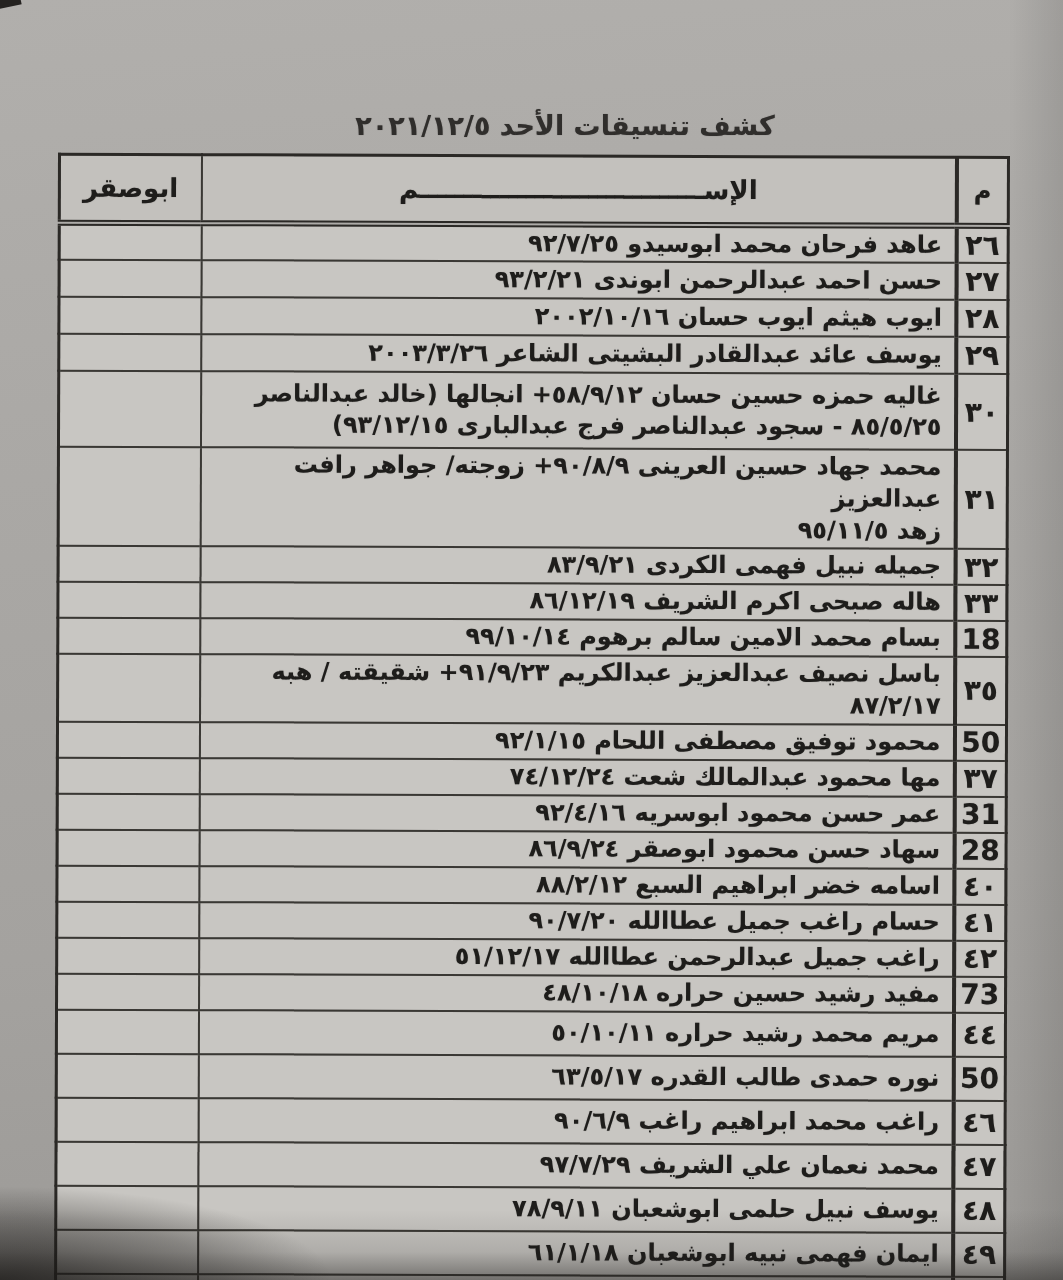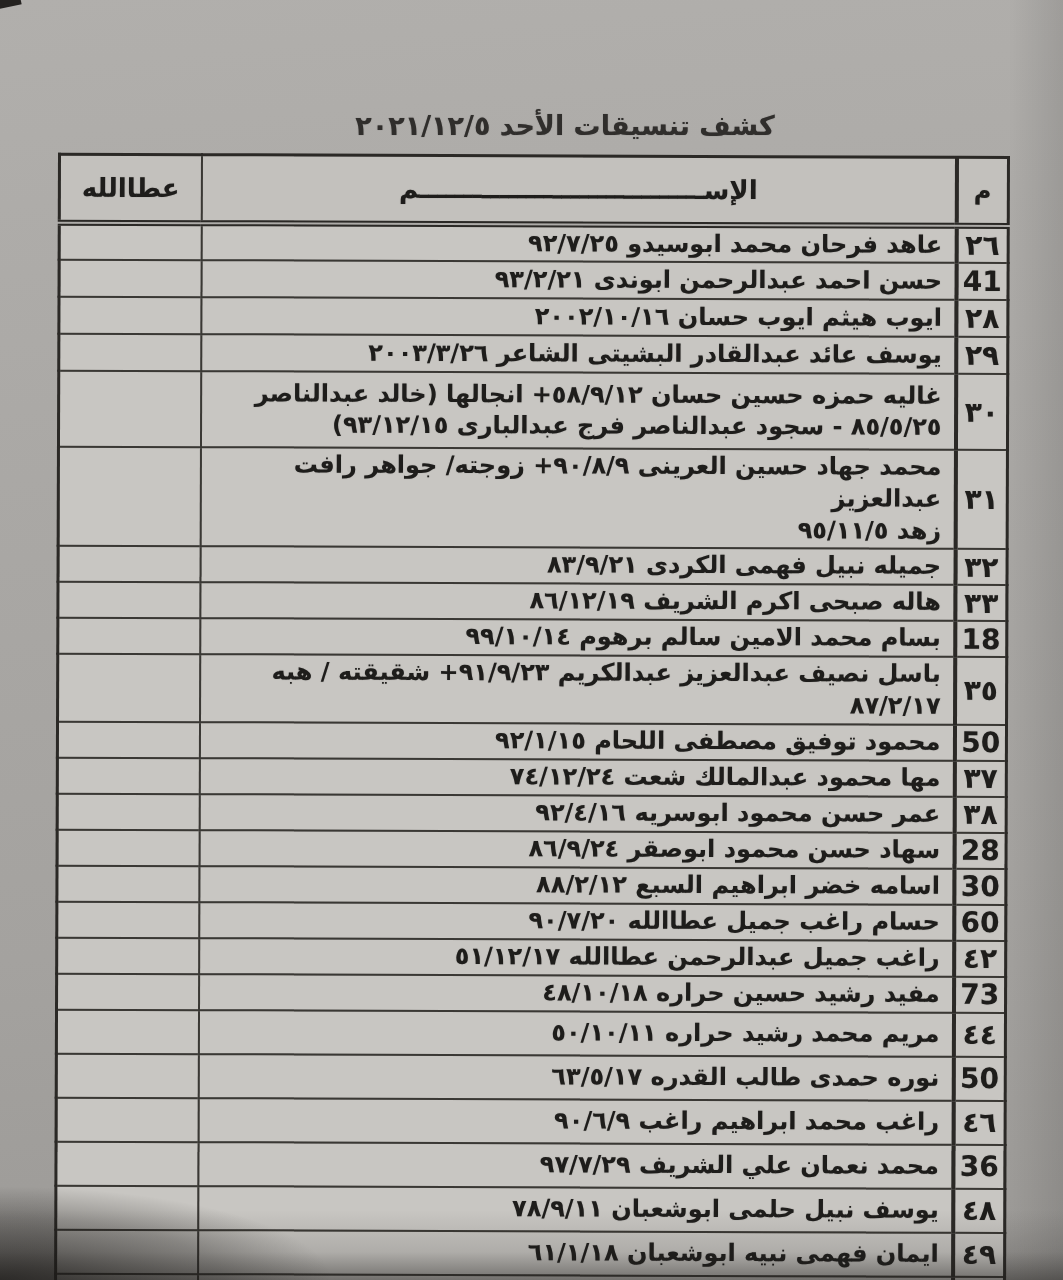--- a/index.html
+++ b/index.html
@@ -97,31 +97,31 @@
   <table class="doc-table" dir="rtl">
     <colgroup>
       <col style="width:52px">
       <col style="width:755px">
       <col style="width:142px">
     </colgroup>
     <thead>
       <tr>
         <th class="serial">م</th>
         <th class="name">الإســــــــــــــــــــــــــــــــم</th>
-        <th class="notes">عطاالله</th>
+        <th class="notes">ابوصقر</th>
       </tr>
     </thead>
     <tbody>
         <tr>
           <td class="serial">٢٦</td>
           <td class="name">عاهد فرحان محمد ابوسيدو ٩٢/٧/٢٥</td>
           <td class="notes"></td>
         </tr>
         <tr>
-          <td class="serial">41</td>
+          <td class="serial">٢٧</td>
           <td class="name">حسن احمد عبدالرحمن ابوندى ٩٣/٢/٢١</td>
           <td class="notes"></td>
         </tr>
         <tr>
           <td class="serial">٢٨</td>
           <td class="name">ايوب هيثم ايوب حسان ٢٠٠٢/١٠/١٦</td>
           <td class="notes"></td>
         </tr>
         <tr>
           <td class="serial">٢٩</td>
@@ -164,36 +164,36 @@
           <td class="serial">50</td>
           <td class="name">محمود توفيق مصطفى اللحام ٩٢/١/١٥</td>
           <td class="notes"></td>
         </tr>
         <tr>
           <td class="serial">٣٧</td>
           <td class="name">مها محمود عبدالمالك شعت ٧٤/١٢/٢٤</td>
           <td class="notes"></td>
         </tr>
         <tr>
-          <td class="serial">٣٨</td>
+          <td class="serial">31</td>
           <td class="name">عمر حسن محمود ابوسريه ٩٢/٤/١٦</td>
           <td class="notes"></td>
         </tr>
         <tr>
           <td class="serial">28</td>
           <td class="name">سهاد حسن محمود ابوصقر ٨٦/٩/٢٤</td>
           <td class="notes"></td>
         </tr>
         <tr>
-          <td class="serial">30</td>
+          <td class="serial">٤٠</td>
           <td class="name">اسامه خضر ابراهيم السبع ٨٨/٢/١٢</td>
           <td class="notes"></td>
         </tr>
         <tr>
-          <td class="serial">60</td>
+          <td class="serial">٤١</td>
           <td class="name">حسام راغب جميل عطاالله ٩٠/٧/٢٠</td>
           <td class="notes"></td>
         </tr>
         <tr>
           <td class="serial">٤٢</td>
           <td class="name">راغب جميل عبدالرحمن عطاالله ٥١/١٢/١٧</td>
           <td class="notes"></td>
         </tr>
         <tr>
           <td class="serial">73</td>
@@ -209,21 +209,21 @@
           <td class="serial">50</td>
           <td class="name">نوره حمدى طالب القدره ٦٣/٥/١٧</td>
           <td class="notes"></td>
         </tr>
         <tr>
           <td class="serial">٤٦</td>
           <td class="name">راغب محمد ابراهيم راغب ٩٠/٦/٩</td>
           <td class="notes"></td>
         </tr>
         <tr>
-          <td class="serial">36</td>
+          <td class="serial">٤٧</td>
           <td class="name">محمد نعمان علي الشريف ٩٧/٧/٢٩</td>
           <td class="notes"></td>
         </tr>
         <tr>
           <td class="serial">٤٨</td>
           <td class="name">يوسف نبيل حلمى ابوشعبان ٧٨/٩/١١</td>
           <td class="notes"></td>
         </tr>
         <tr>
           <td class="serial">٤٩</td>

